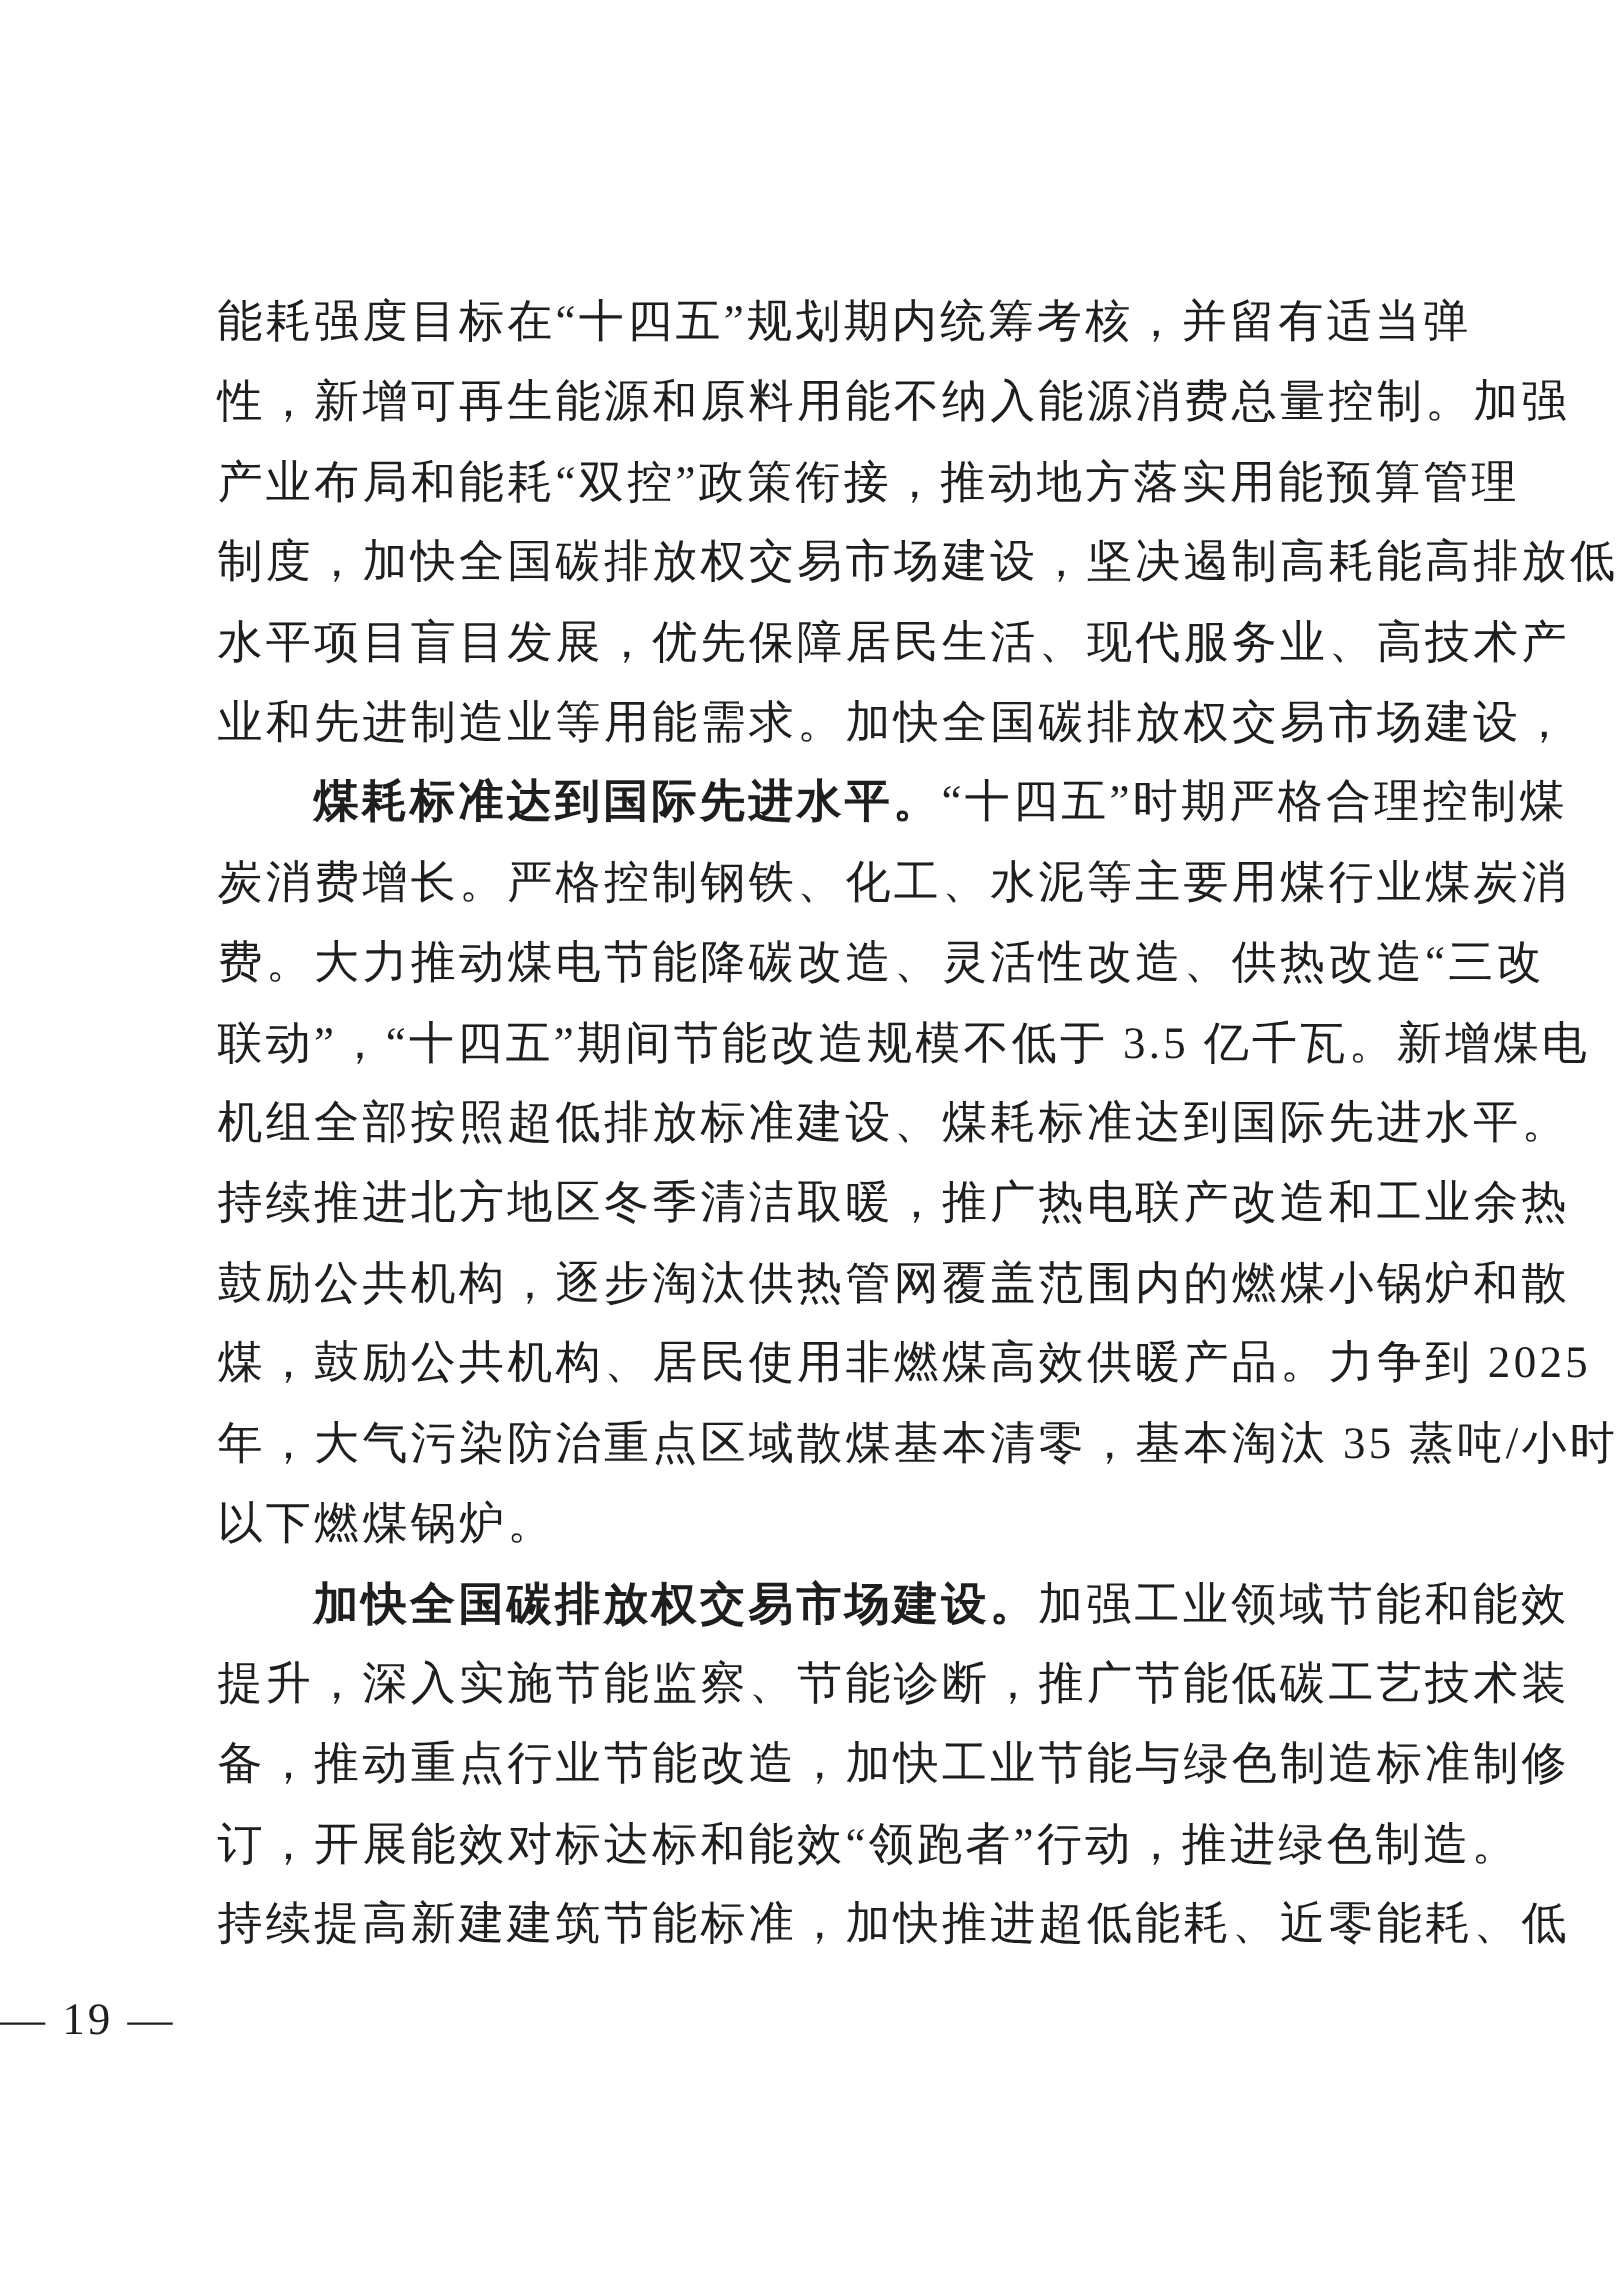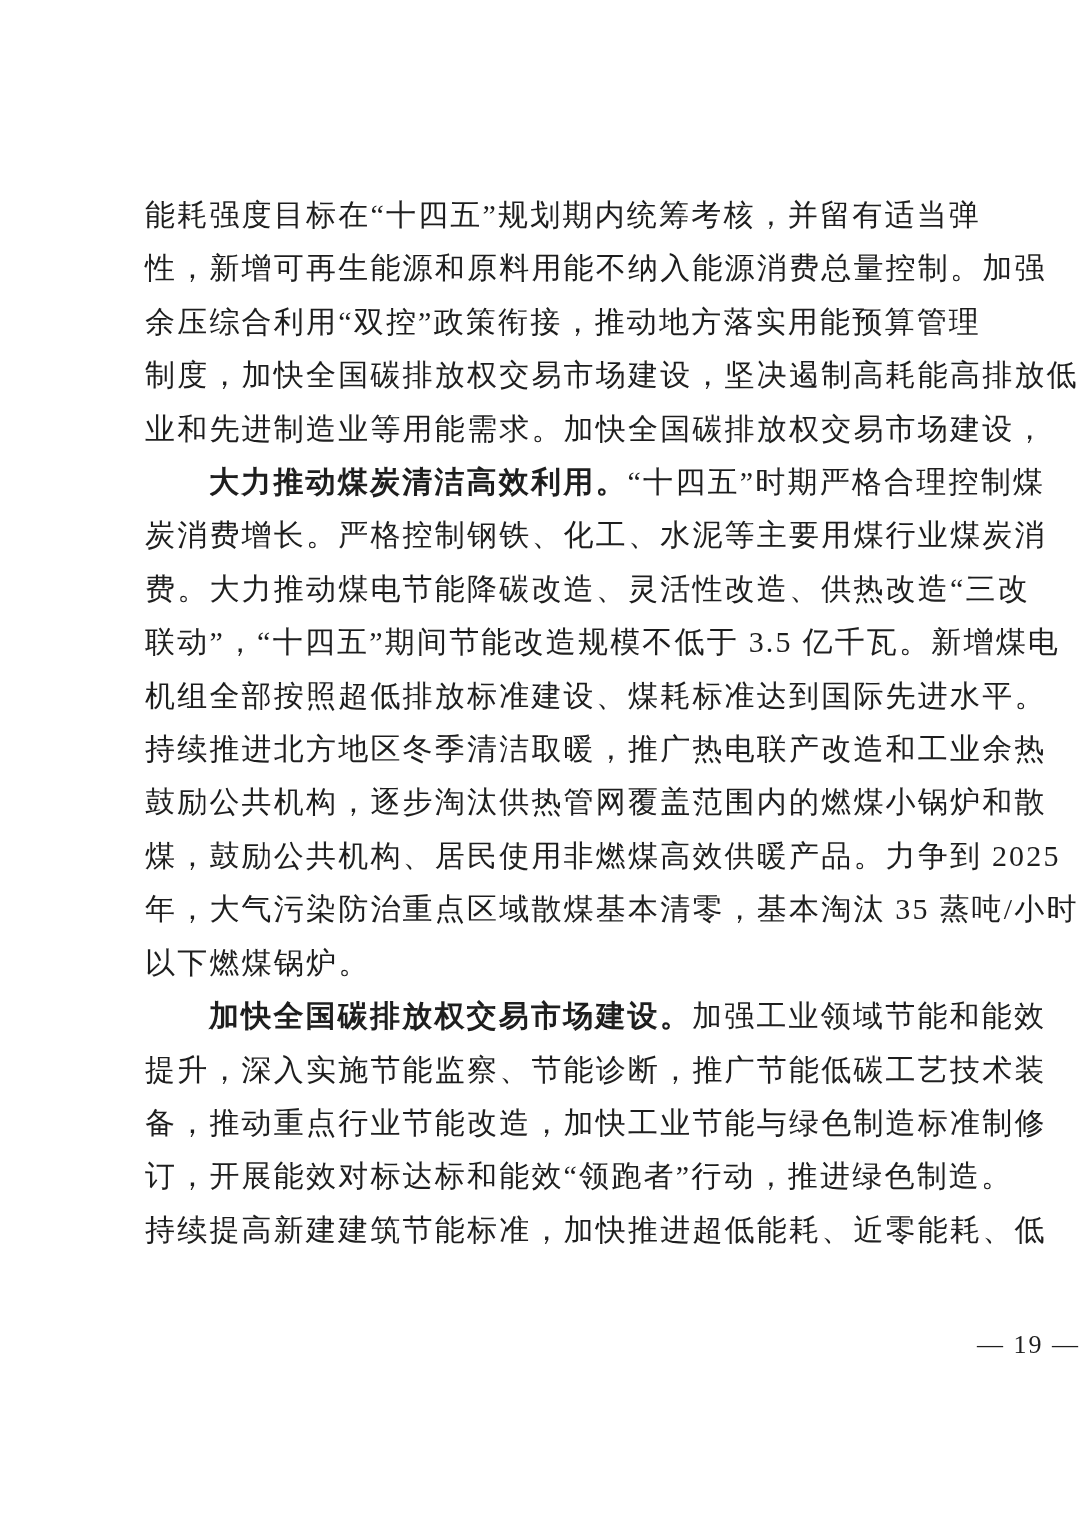--- a/index.html
+++ b/index.html
@@ -17,42 +17,43 @@
     text-align: justify;
   }
   .para { margin: 0; }
   .lead { font-weight: bold; }
   .line { display: block; text-align: justify; text-align-last: justify; white-space: nowrap; }
   .line.last { text-align-last: left; }
   .page-number {
     position: absolute;
     left: 0; right: 0;
     top: 1330px;
-    text-align: right;
+    text-align: left;
     font-family: "Liberation Serif", "DejaVu Serif", serif;
-    font-size: 26px;
+    font-size: 30px;
     color: #1e1e1e;
     letter-spacing: 2px;
   }
 </style>
 </head>
 <body>
 
 <div class="page">
 
   <p class="para">
     <span class="line">能耗强度目标在“十四五”规划期内统筹考核，并留有适当弹</span>
     <span class="line">性，新增可再生能源和原料用能不纳入能源消费总量控制。加强</span>
-    <span class="line">余压综合利用“双控”政策衔接，推动地方落实用能预算管理</span>
+    <span class="line">产业布局和能耗“双控”政策衔接，推动地方落实用能预算管理</span>
     <span class="line">制度，加快全国碳排放权交易市场建设，坚决遏制高耗能高排放低</span>
+    <span class="line">水平项目盲目发展，优先保障居民生活、现代服务业、高技术产</span>
     <span class="line">业和先进制造业等用能需求。加快全国碳排放权交易市场建设，</span>
   </p>
 
   <p class="para">
-    <span class="line" style="padding-left:64px;"><span class="lead">大力推动煤炭清洁高效利用。</span><span>“十四五”时期严格合理控制煤</span></span>
+    <span class="line" style="padding-left:64px;"><span class="lead">煤耗标准达到国际先进水平。</span><span>“十四五”时期严格合理控制煤</span></span>
     <span class="line">炭消费增长。严格控制钢铁、化工、水泥等主要用煤行业煤炭消</span>
     <span class="line">费。大力推动煤电节能降碳改造、灵活性改造、供热改造“三改</span>
     <span class="line">联动”，“十四五”期间节能改造规模不低于 3.5 亿千瓦。新增煤电</span>
     <span class="line">机组全部按照超低排放标准建设、煤耗标准达到国际先进水平。</span>
     <span class="line">持续推进北方地区冬季清洁取暖，推广热电联产改造和工业余热</span>
     <span class="line">鼓励公共机构，逐步淘汰供热管网覆盖范围内的燃煤小锅炉和散</span>
     <span class="line">煤，鼓励公共机构、居民使用非燃煤高效供暖产品。力争到 2025</span>
     <span class="line">年，大气污染防治重点区域散煤基本清零，基本淘汰 35 蒸吨/小时</span>
     <span class="line last">以下燃煤锅炉。</span>
   </p>

